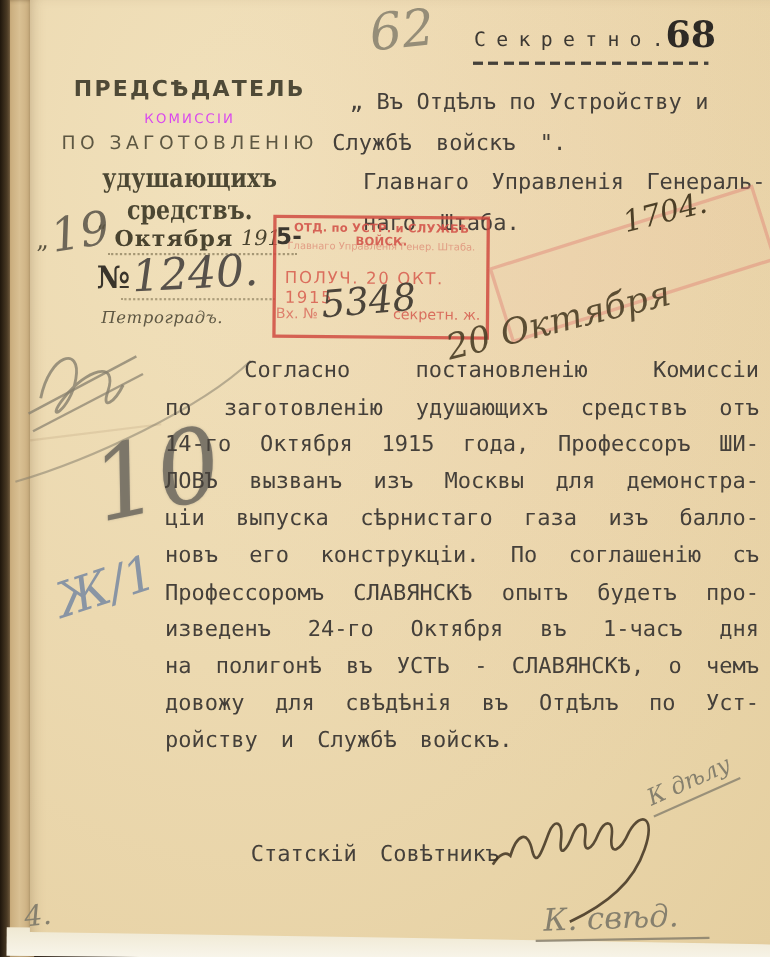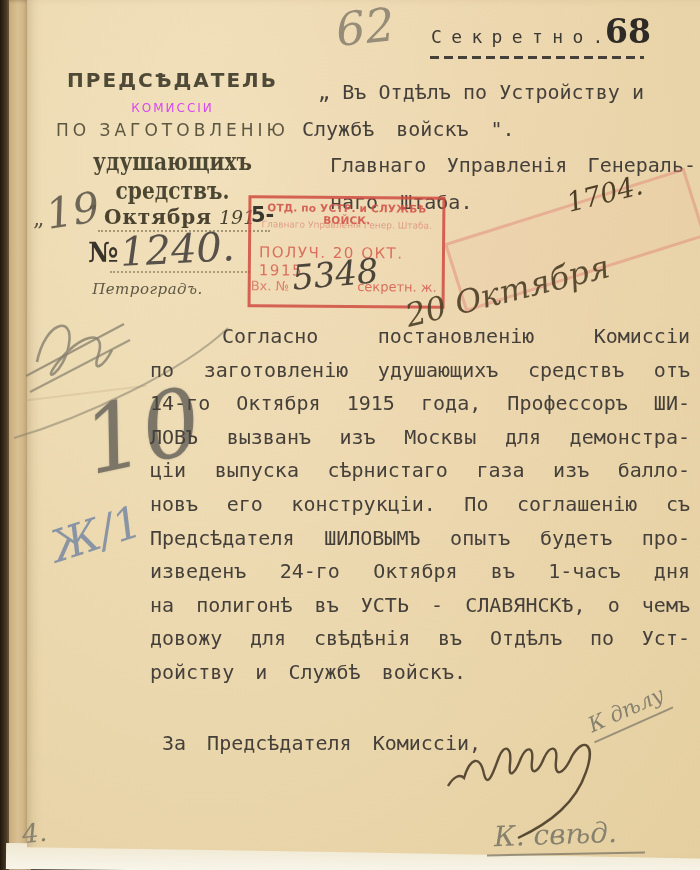--- a/index.html
+++ b/index.html
@@ -183,28 +183,28 @@
   <div class="abs pencil hw-ten">10</div>
   <div class="abs blue-mark">Ж/1</div>
 
   <div class="abs bodytext tw">
     <div class="tline indent">Согласно постановленію Комиссіи</div>
     <div class="tline">по заготовленію удушающихъ средствъ отъ</div>
     <div class="tline">14-го Октября 1915 года, Профессоръ ШИ-</div>
     <div class="tline">ЛОВЪ вызванъ изъ Москвы для демонстра-</div>
     <div class="tline">ціи выпуска сѣрнистаго газа изъ балло-</div>
     <div class="tline">новъ его конструкціи. По соглашенію съ</div>
-    <div class="tline">Предсѣдателя ШИЛОВЫМЪ опытъ будетъ про-</div>
+    <div class="tline">Профессоромъ СЛАВЯНСКѢ опытъ будетъ про-</div>
     <div class="tline">изведенъ 24-го Октября въ 1-часъ дня</div>
     <div class="tline">на полигонѣ въ УСТЬ - СЛАВЯНСКѢ, о чемъ</div>
     <div class="tline">довожу для свѣдѣнія въ Отдѣлъ по Уст-</div>
     <div class="tline last">ройству и Службѣ войскъ.</div>
   </div>
 
-  <div class="abs tw sig1">За Предсѣдателя Комиссіи,</div>
+  <div class="abs tw sig2">Статскій Совѣтникъ</div>
   <svg class="scrawl" style="left:440px; top:728px;" width="225" height="120" viewBox="0 0 225 120">
     <path d="M8,58 C14,48 20,46 24,50 C30,30 40,26 44,46 C48,62 54,42 59,29 C64,16 72,18 70,36
              C68,52 75,46 81,30 C86,19 94,17 92,33 C90,49 98,45 104,30 C110,17 118,17 116,33
              C114,51 124,46 132,28 C144,8 156,16 146,44 C136,74 112,94 78,110" fill="none" stroke="rgba(64,51,33,.85)" stroke-width="2.4"></path>
   </svg>
 
   <div class="abs pencil hw-tofile">К дѣлу</div>
   <div class="abs pencil hw-info">К. свѣд.</div>
   <div class="abs info-line"></div>
   <div class="abs pencil hw-archnum">4.</div>

